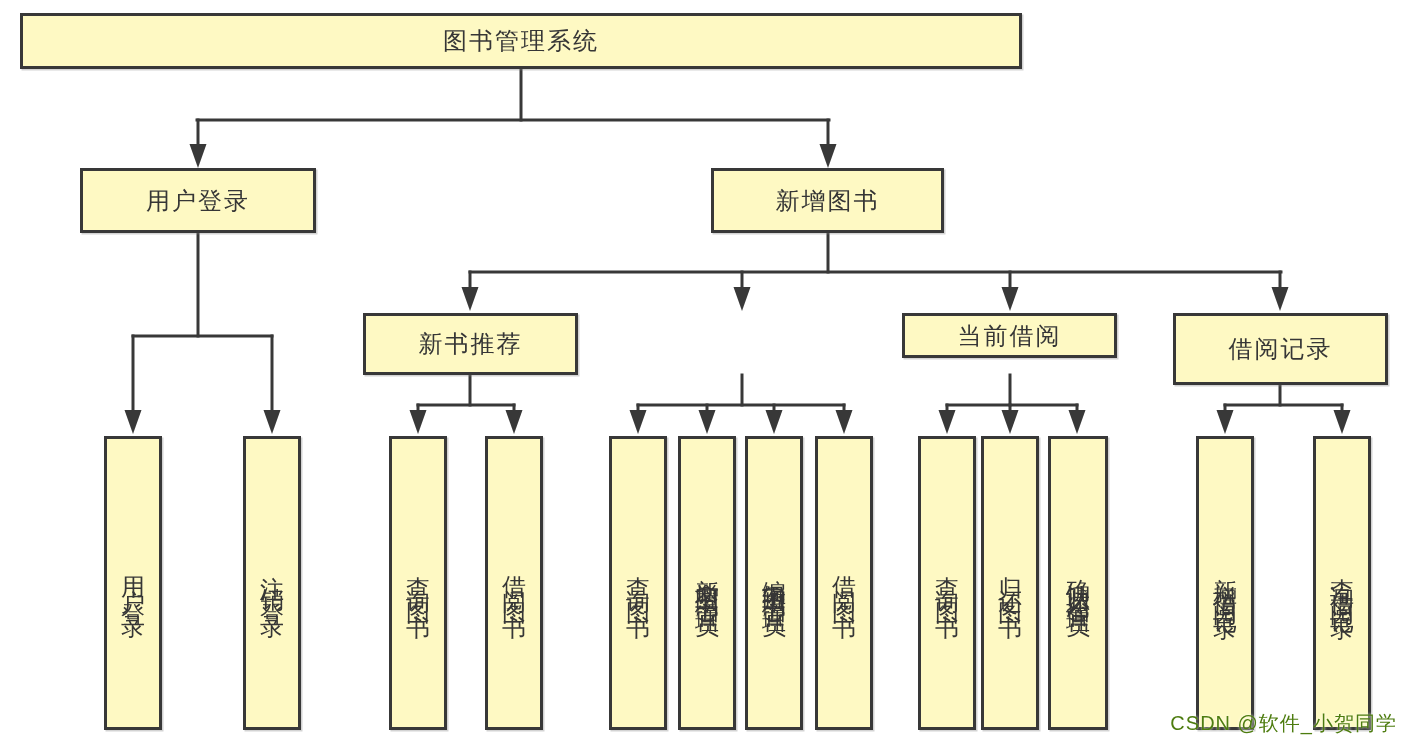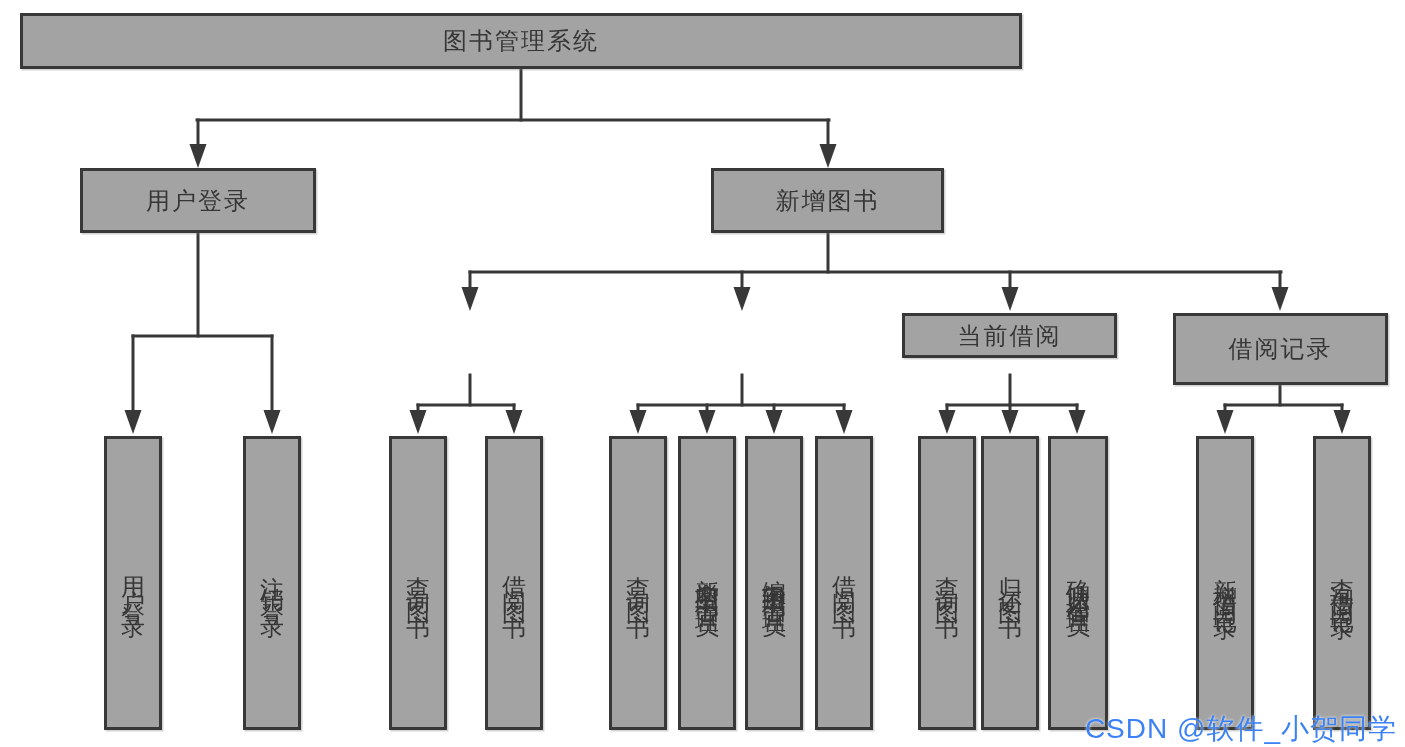--- a/index.html
+++ b/index.html
@@ -1,35 +1,35 @@
 <!DOCTYPE html>
 <html><head>
 <meta charset="utf-8">
 <style>
   html,body{margin:0;padding:0;background:#ffffff;}
   #stage{
     position:relative;width:1405px;height:747px;background:#ffffff;
     font-family:"Liberation Sans","DejaVu Sans",sans-serif;overflow:hidden;
   }
   .box{
-    position:absolute;background:#a3a3a3;border:3px solid #383838;box-sizing:border-box;
+    position:absolute;background:#fef9c3;border:3px solid #383838;box-sizing:border-box;
     display:flex;align-items:center;justify-content:center;
     color:#363636;font-size:24px;letter-spacing:2px;
     box-shadow:1.5px 1.5px 0 rgba(130,130,130,.35);
   }
   .vlabel{
     writing-mode:vertical-rl;text-orientation:mixed;line-height:1;white-space:nowrap;
   }
   .v-short{letter-spacing:0.55em;}
   .v-mid{letter-spacing:0.33em;}
   .v-long{letter-spacing:0.21em;}
   #connectors{position:absolute;left:0;top:0;width:1405px;height:747px;pointer-events:none;}
   #watermark{
-    position:absolute;right:8px;top:710px;font-size:28px;letter-spacing:1px;
-    color:#3b82f6;white-space:nowrap;text-shadow:0 0 3px #ffffff;z-index:5;
+    position:absolute;right:8px;top:710px;font-size:20px;letter-spacing:1px;
+    color:#4d7c0f;white-space:nowrap;text-shadow:0 0 3px #ffffff;z-index:5;
   }
 </style>
 </head>
 <body>
 
 <div id="stage">
 
   <svg id="connectors" viewBox="0 0 1405 747" xmlns="http://www.w3.org/2000/svg">
       <line x1="521" y1="69" x2="521" y2="120" stroke="#383838" stroke-width="3" stroke-linecap="square"></line>
       <line x1="197" y1="120" x2="829" y2="120" stroke="#383838" stroke-width="3" stroke-linecap="square"></line>
@@ -89,20 +89,23 @@
     <span>图书管理系统</span>
   </div>
 
   <div class="box" style="left:80px;top:168px;width:236px;height:65px;">
     <span>用户登录</span>
   </div>
   <div class="box" style="left:711px;top:168px;width:233px;height:65px;">
     <span>新增图书</span>
   </div>
 
+  <div class="box" style="left:363px;top:313px;width:215px;height:62px;">
+    <span>新书推荐</span>
+  </div>
   <div class="box" style="left:902px;top:313px;width:215px;height:45px;">
     <span>当前借阅</span>
   </div>
   <div class="box" style="left:1173px;top:313px;width:215px;height:72px;">
     <span>借阅记录</span>
   </div>
 
   <div class="box" style="left:104px;top:436px;width:58px;height:294px;">
     <span class="vlabel v-short">用户登录</span>
   </div>

